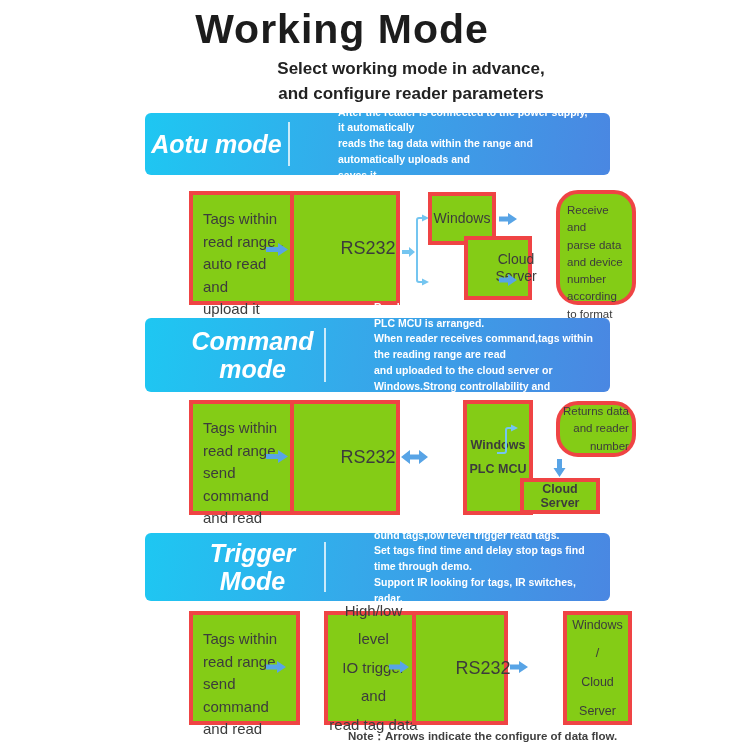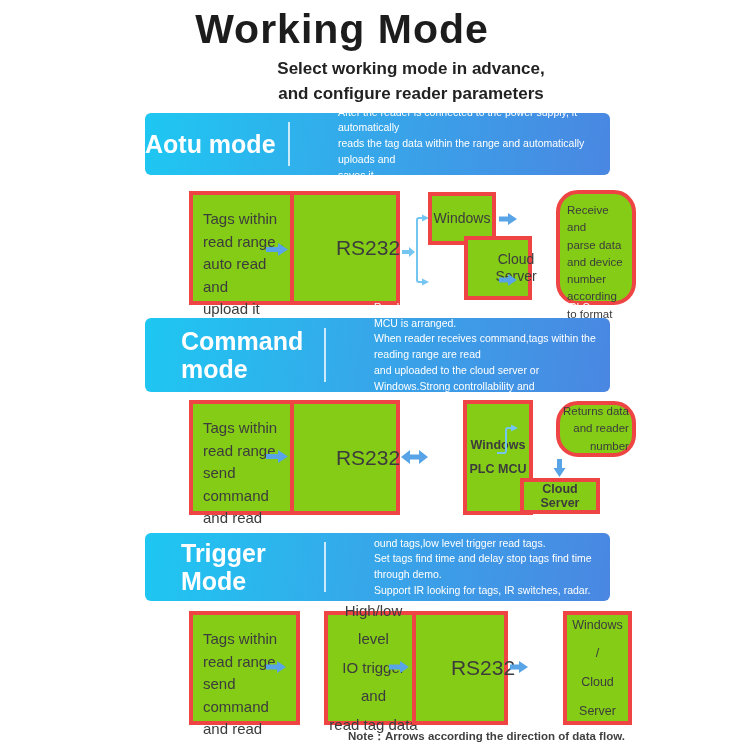--- a/index.html
+++ b/index.html
@@ -17,37 +17,37 @@
   .page-subtitle{
     left:0;top:57px;width:750px;text-align:center;
     font-size:17px;font-weight:bold;color:#222;line-height:1.45;
   }
   .banner{
     left:145px;width:465px;border-radius:6px;
     background:linear-gradient(98deg,#1ec7f2 0%,#35a9ea 45%,#4a87e2 100%);
     display:flex;align-items:center;color:#fff;
   }
   .banner-title{
-    width:143px;flex:0 0 143px;text-align:left;
-    font-size:25px;font-weight:bold;line-height:1.12;
+    width:143px;flex:0 0 143px;text-align:center;
+    font-size:25px;font-weight:bold;line-height:1.12;font-style:italic;
   }
   .banner-divider{
     width:2px;align-self:center;background:rgba(255,255,255,0.75);
     flex:0 0 2px;
   }
   .banner-desc{
-    padding:0 14px 0 12px;font-size:10.5px;line-height:1.5;font-weight:400;
+    padding:0 14px 0 12px;font-size:10.5px;line-height:1.5;font-weight:700;
   }
   .fbox{
     position:absolute;background:#84cc16;border:4px solid #ef4444;
     color:#3c3c3c;box-sizing:border-box;
   }
   .fbox.pad{padding:13px 6px 0 10px;font-size:15px;line-height:1.5;font-weight:500;}
   .fbox.center{display:flex;align-items:center;justify-content:center;text-align:center;}
-  .big{font-size:21px;font-weight:500;padding-left:46px;}
+  .big{font-size:18px;font-weight:500;padding-left:46px;}
   .med{font-size:14px;font-weight:500;line-height:1.25;}
   .sm{font-size:11.5px;font-weight:500;line-height:1.5;border-radius:22px;}
   .semib{font-weight:600;}
   .note{
     left:348px;top:729px;font-size:11.5px;font-weight:600;color:#3f3f3f;
   }
   .note .gap{}
   svg{display:block;}
 </style>
 </head>
@@ -178,14 +178,14 @@
 
 <svg class="abs" style="left:510px;top:661px;" width="18" height="12" viewBox="0 0 18 12">
   <polygon points="0,3.5 9,3.5 9,0 18,6 9,12 9,8.5 0,8.5" fill="#58a4e6"></polygon>
 </svg>
 
 <div class="fbox center pre" style="left:527px;top:611px;width:69px;height:114px;font-size:12.5px;font-weight:500;line-height:2.3;">Windows
 /
 Cloud Server</div>
 
 <div class="abs note">
-  <span class="gap">Note：</span><span>Arrows according the direction of data flow.</span>
+  <span class="gap">Note：</span><span>Arrows indicate the configure of data flow.</span>
 </div>
 
 </body></html>

